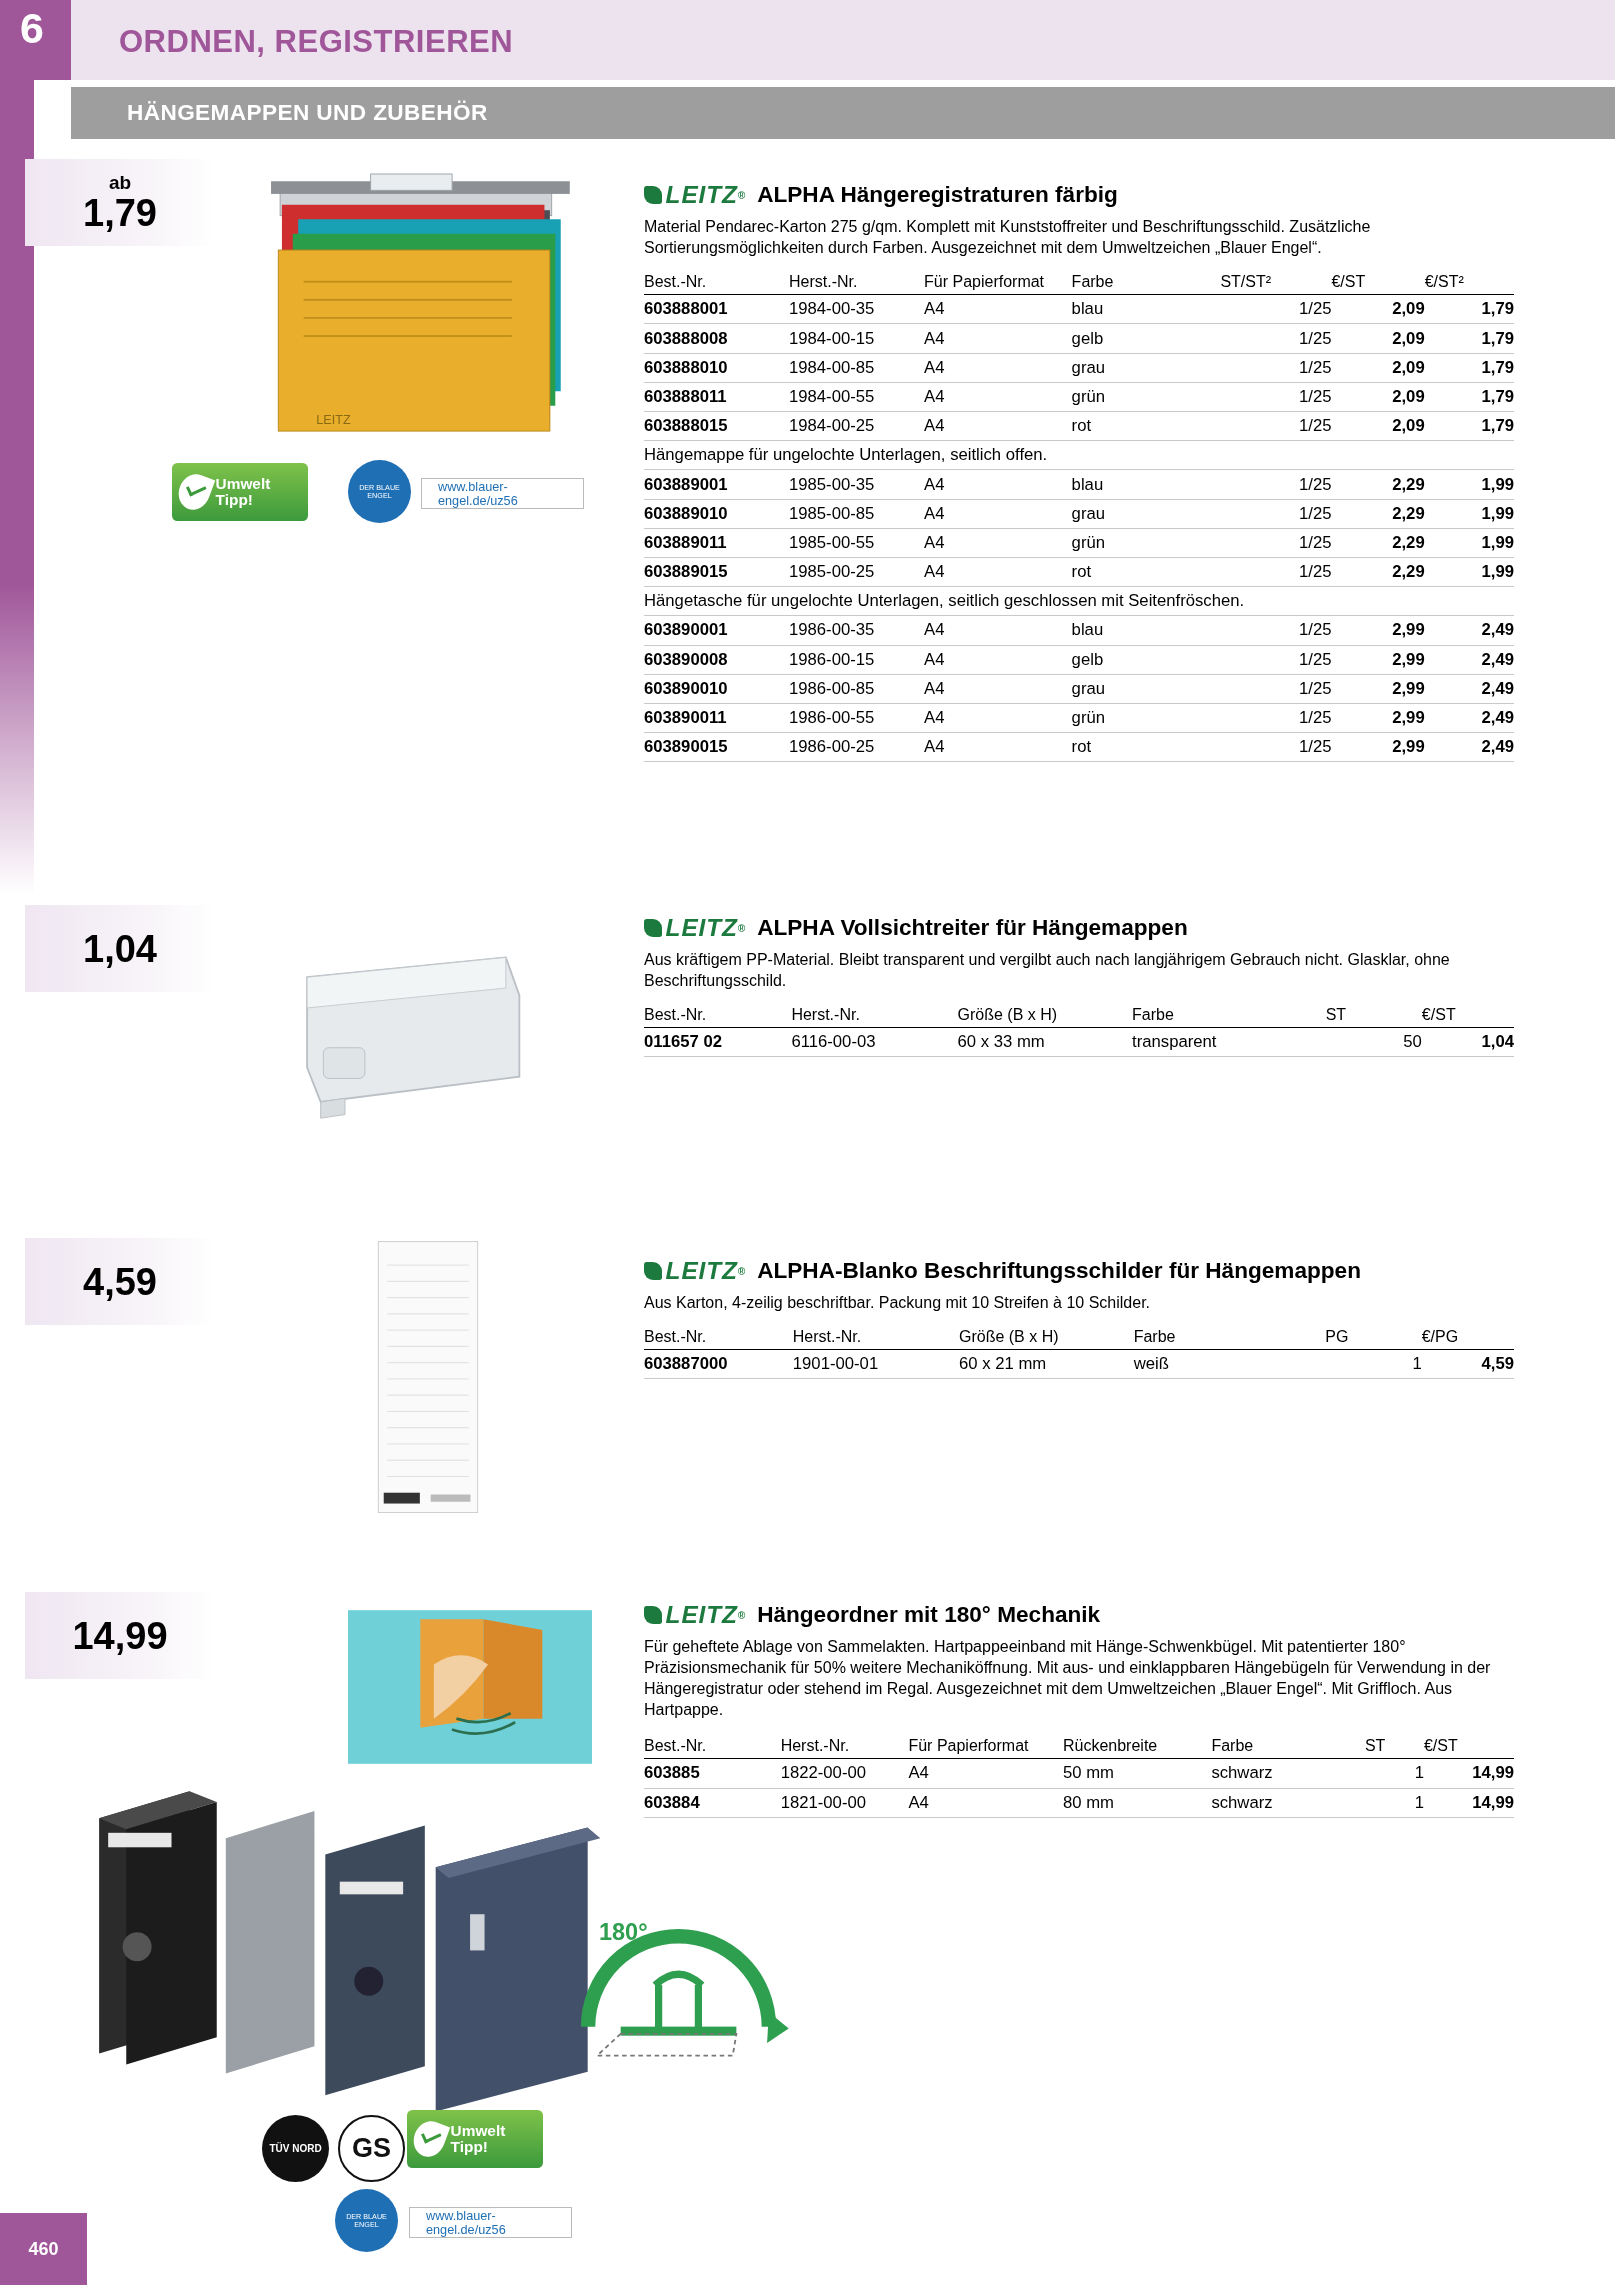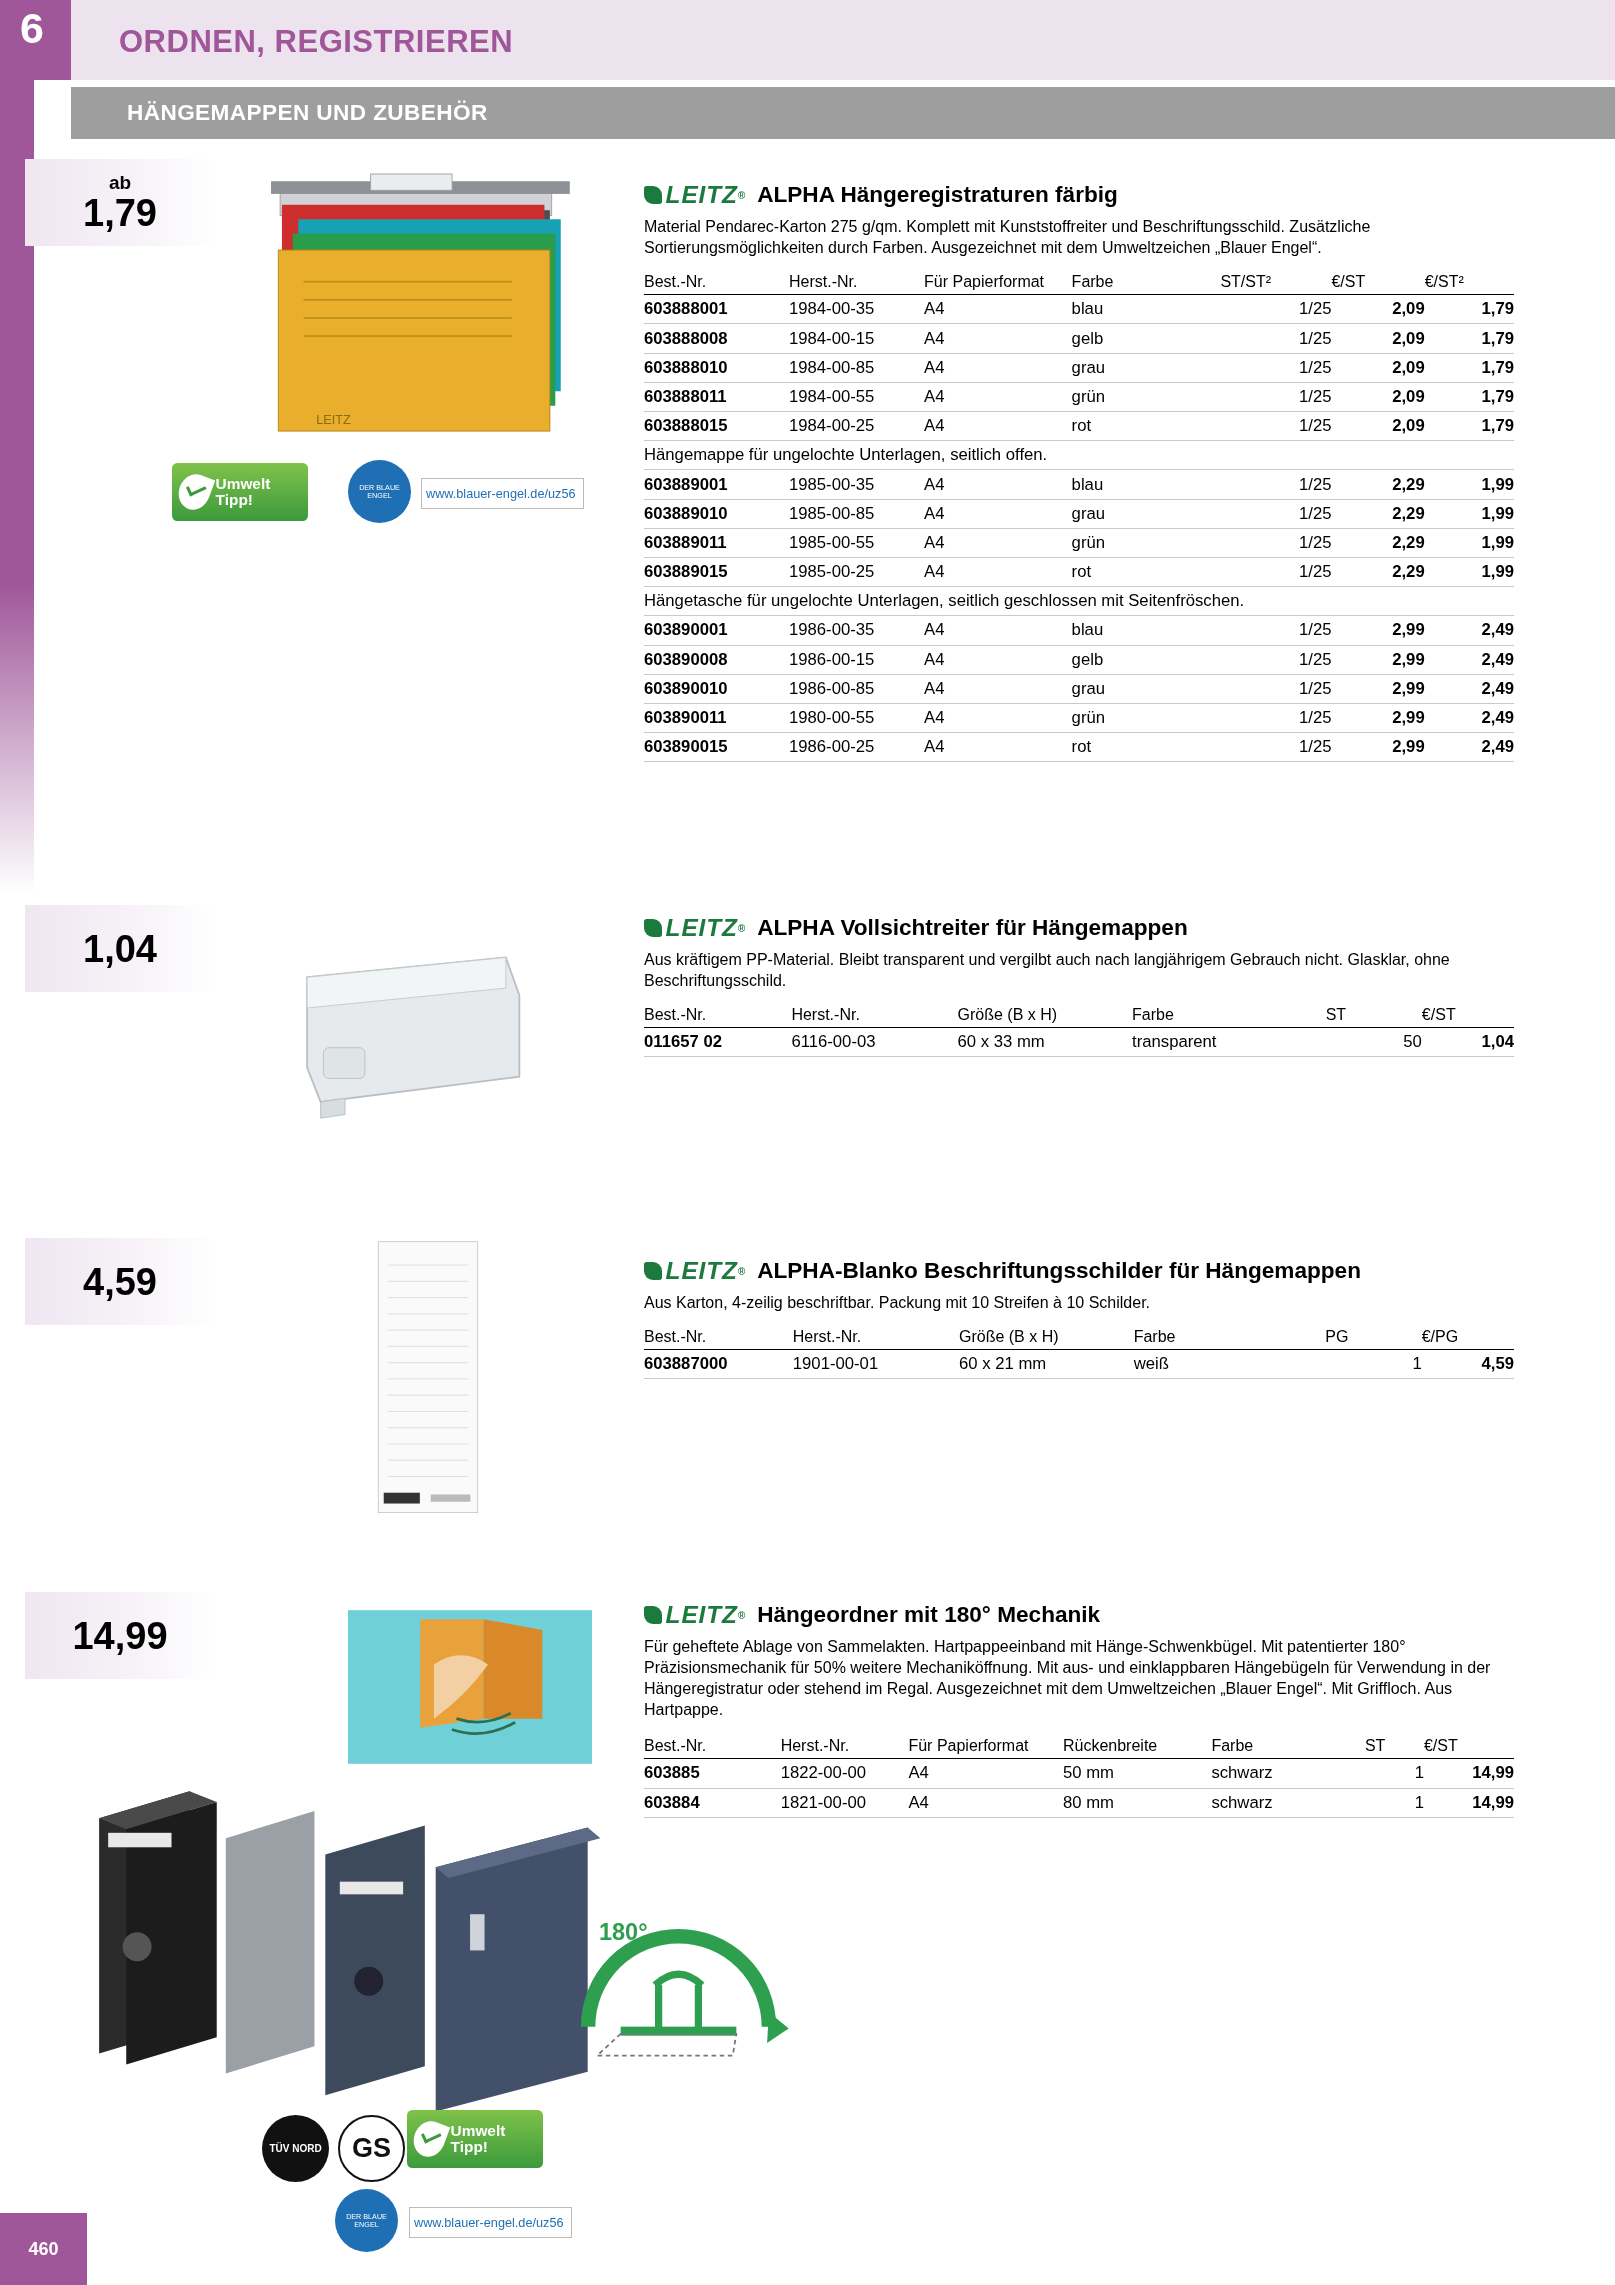--- a/index.html
+++ b/index.html
@@ -114,21 +114,21 @@
     border-bottom: 3.6px solid #3c9a3c; transform: rotate(-45deg);
   }
   .angel {
     width: 63px; height: 63px; border-radius: 50%;
     background: #1f6fb5; color: #fff; font-size: 7.2px;
     display: flex; align-items: center; justify-content: center; text-align: center;
     line-height: 1.1; padding: 3.6px;
   }
   .angel-url {
     height: 31px; background: #ffffff; border: 0.9px solid #bbb;
-    display: flex; align-items: center; padding: 0 4px; font-size: 12.7px; color: #1f6fb5;
+    display: flex; align-items: center; padding: 0 16px; font-size: 12.7px; color: #1f6fb5;
   }
   .gs-badge {
     width: 67px; height: 67px; border-radius: 50%;
     background: #ffffff; border: 2.7px solid #111; color: #111;
     display: flex; align-items: center; justify-content: center;
     font-size: 27px; font-weight: bold;
   }
   .tuv-badge {
     width: 67px; height: 67px; border-radius: 50%;
     background: #111; color: #fff; font-size: 10px; font-weight: bold;
@@ -340,21 +340,21 @@
           <td class="b">603890010</td>
           <td>1986-00-85</td>
           <td>A4</td>
           <td>grau</td>
           <td class="r">1/25</td>
           <td class="r b">2,99</td>
           <td class="r b">2,49</td>
         </tr>
         <tr>
           <td class="b">603890011</td>
-          <td>1980-00-55</td>
+          <td>1986-00-55</td>
           <td>A4</td>
           <td>grün</td>
           <td class="r">1/25</td>
           <td class="r b">2,99</td>
           <td class="r b">2,49</td>
         </tr>
         <tr>
           <td class="b">603890015</td>
           <td>1986-00-25</td>
           <td>A4</td>

